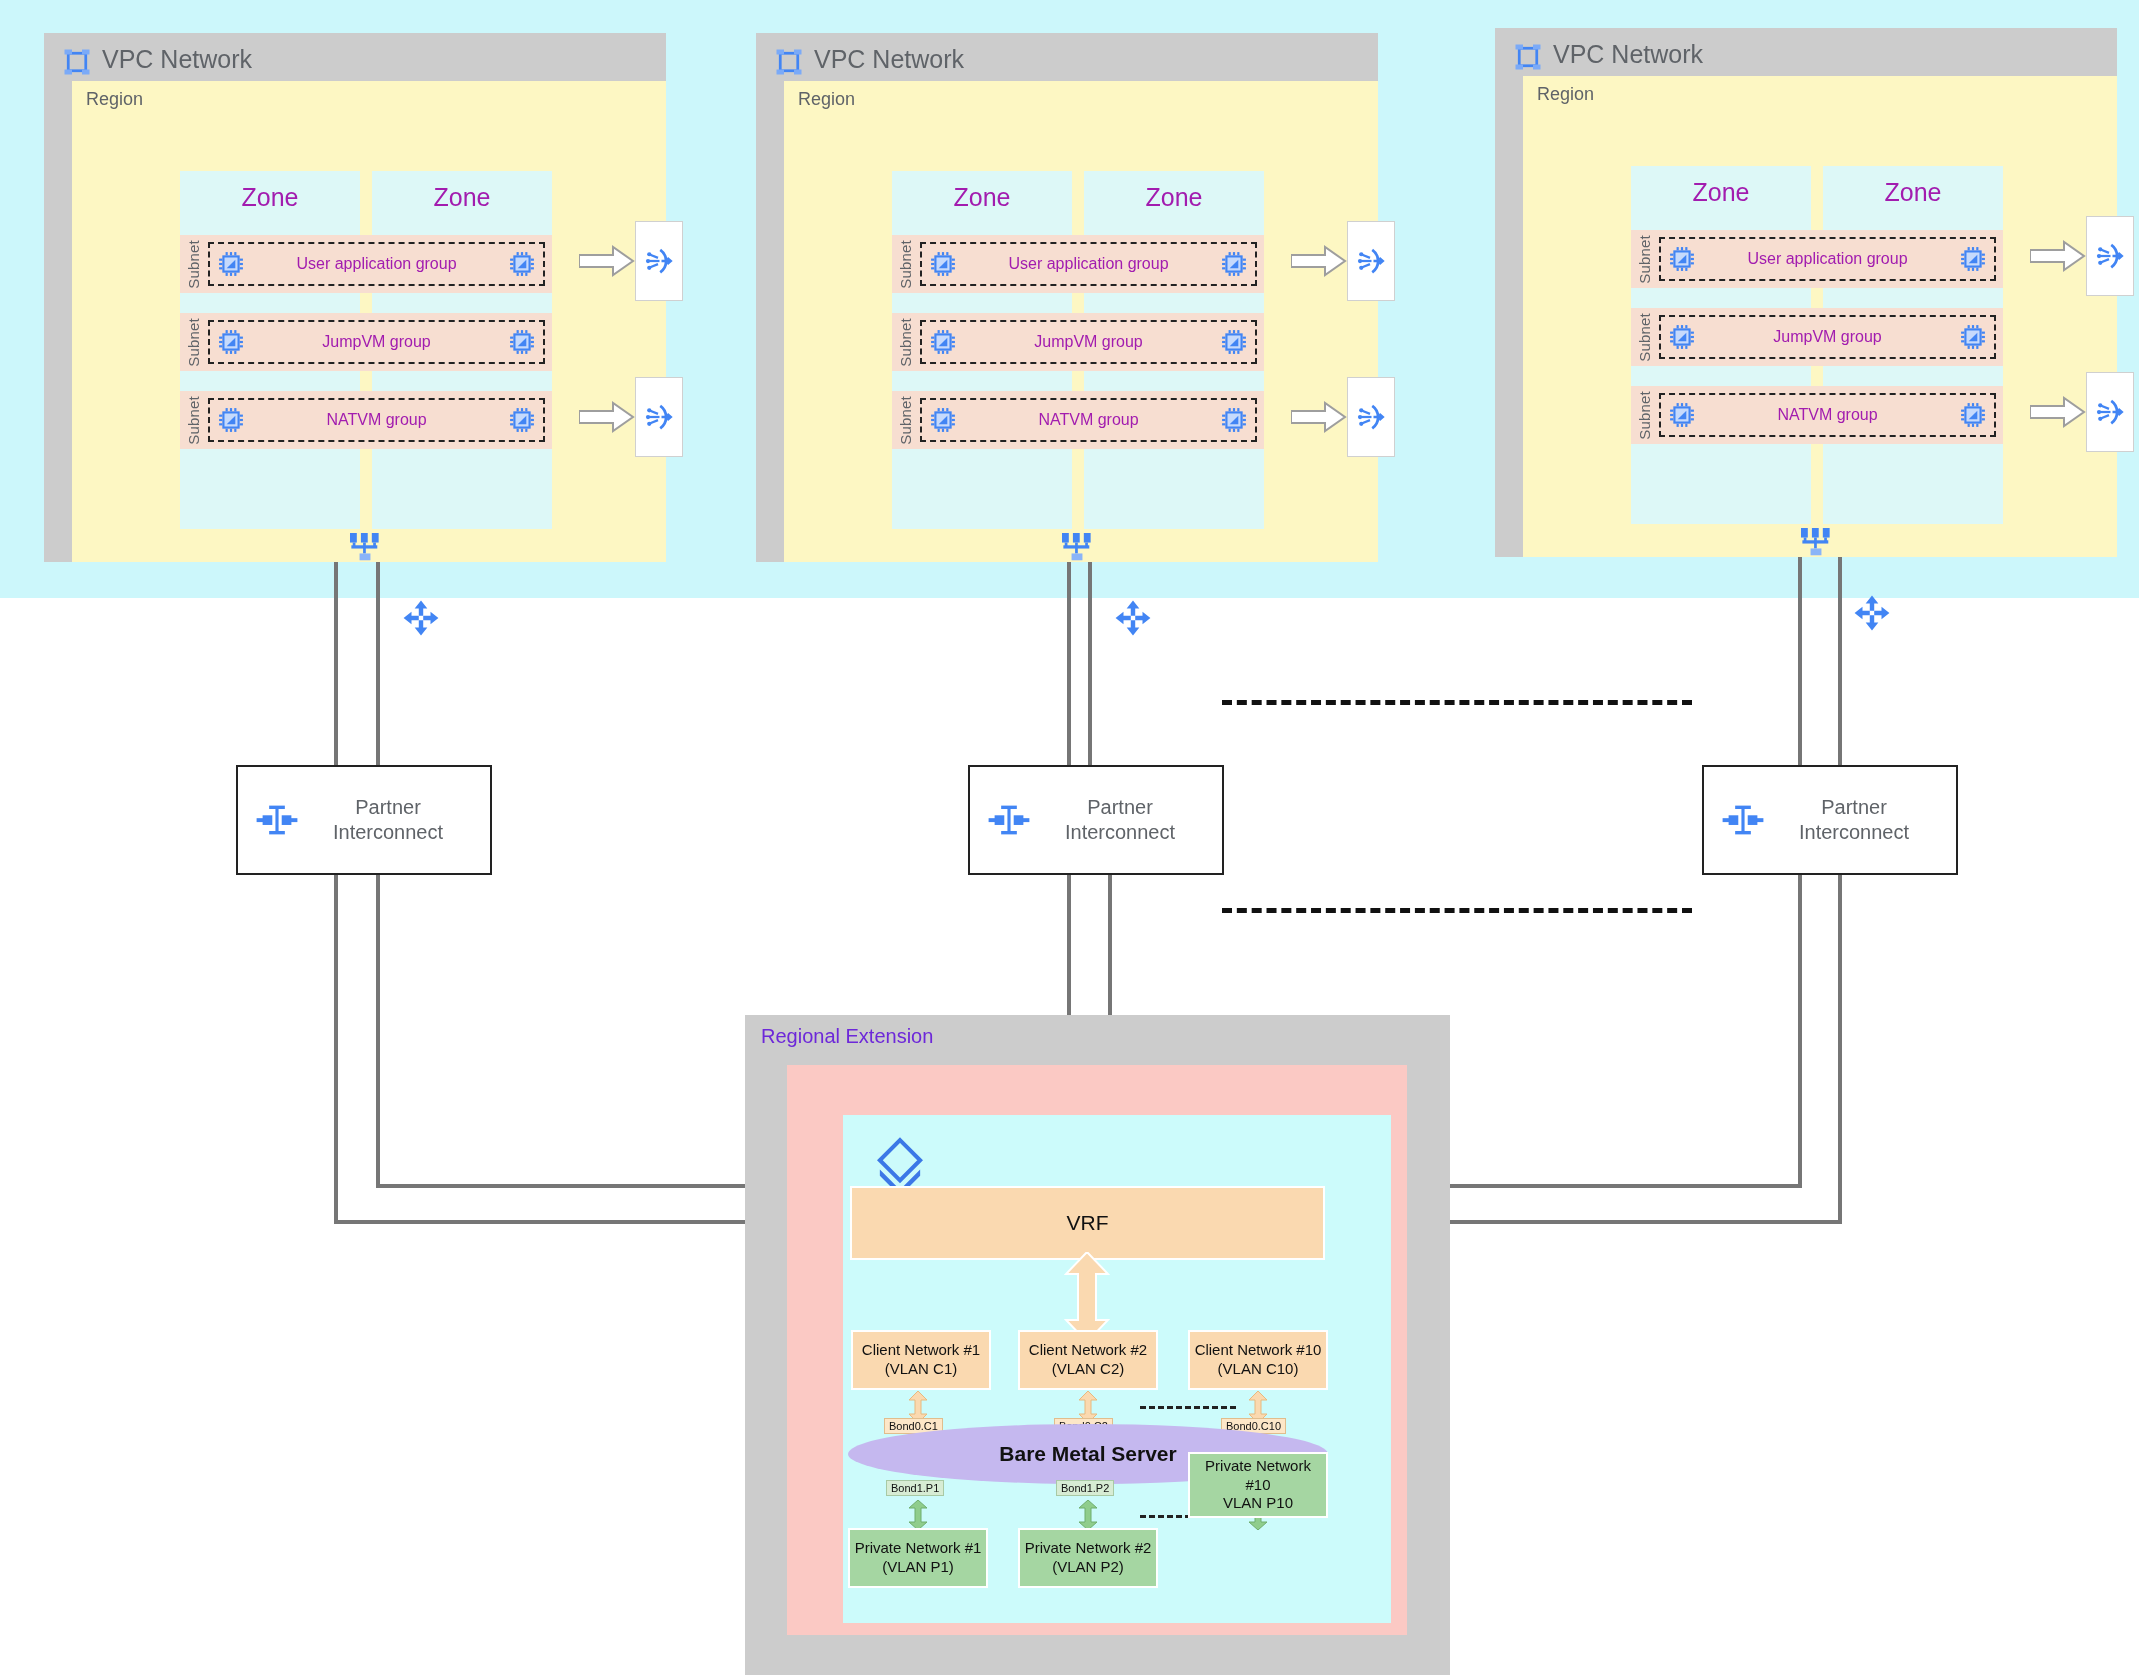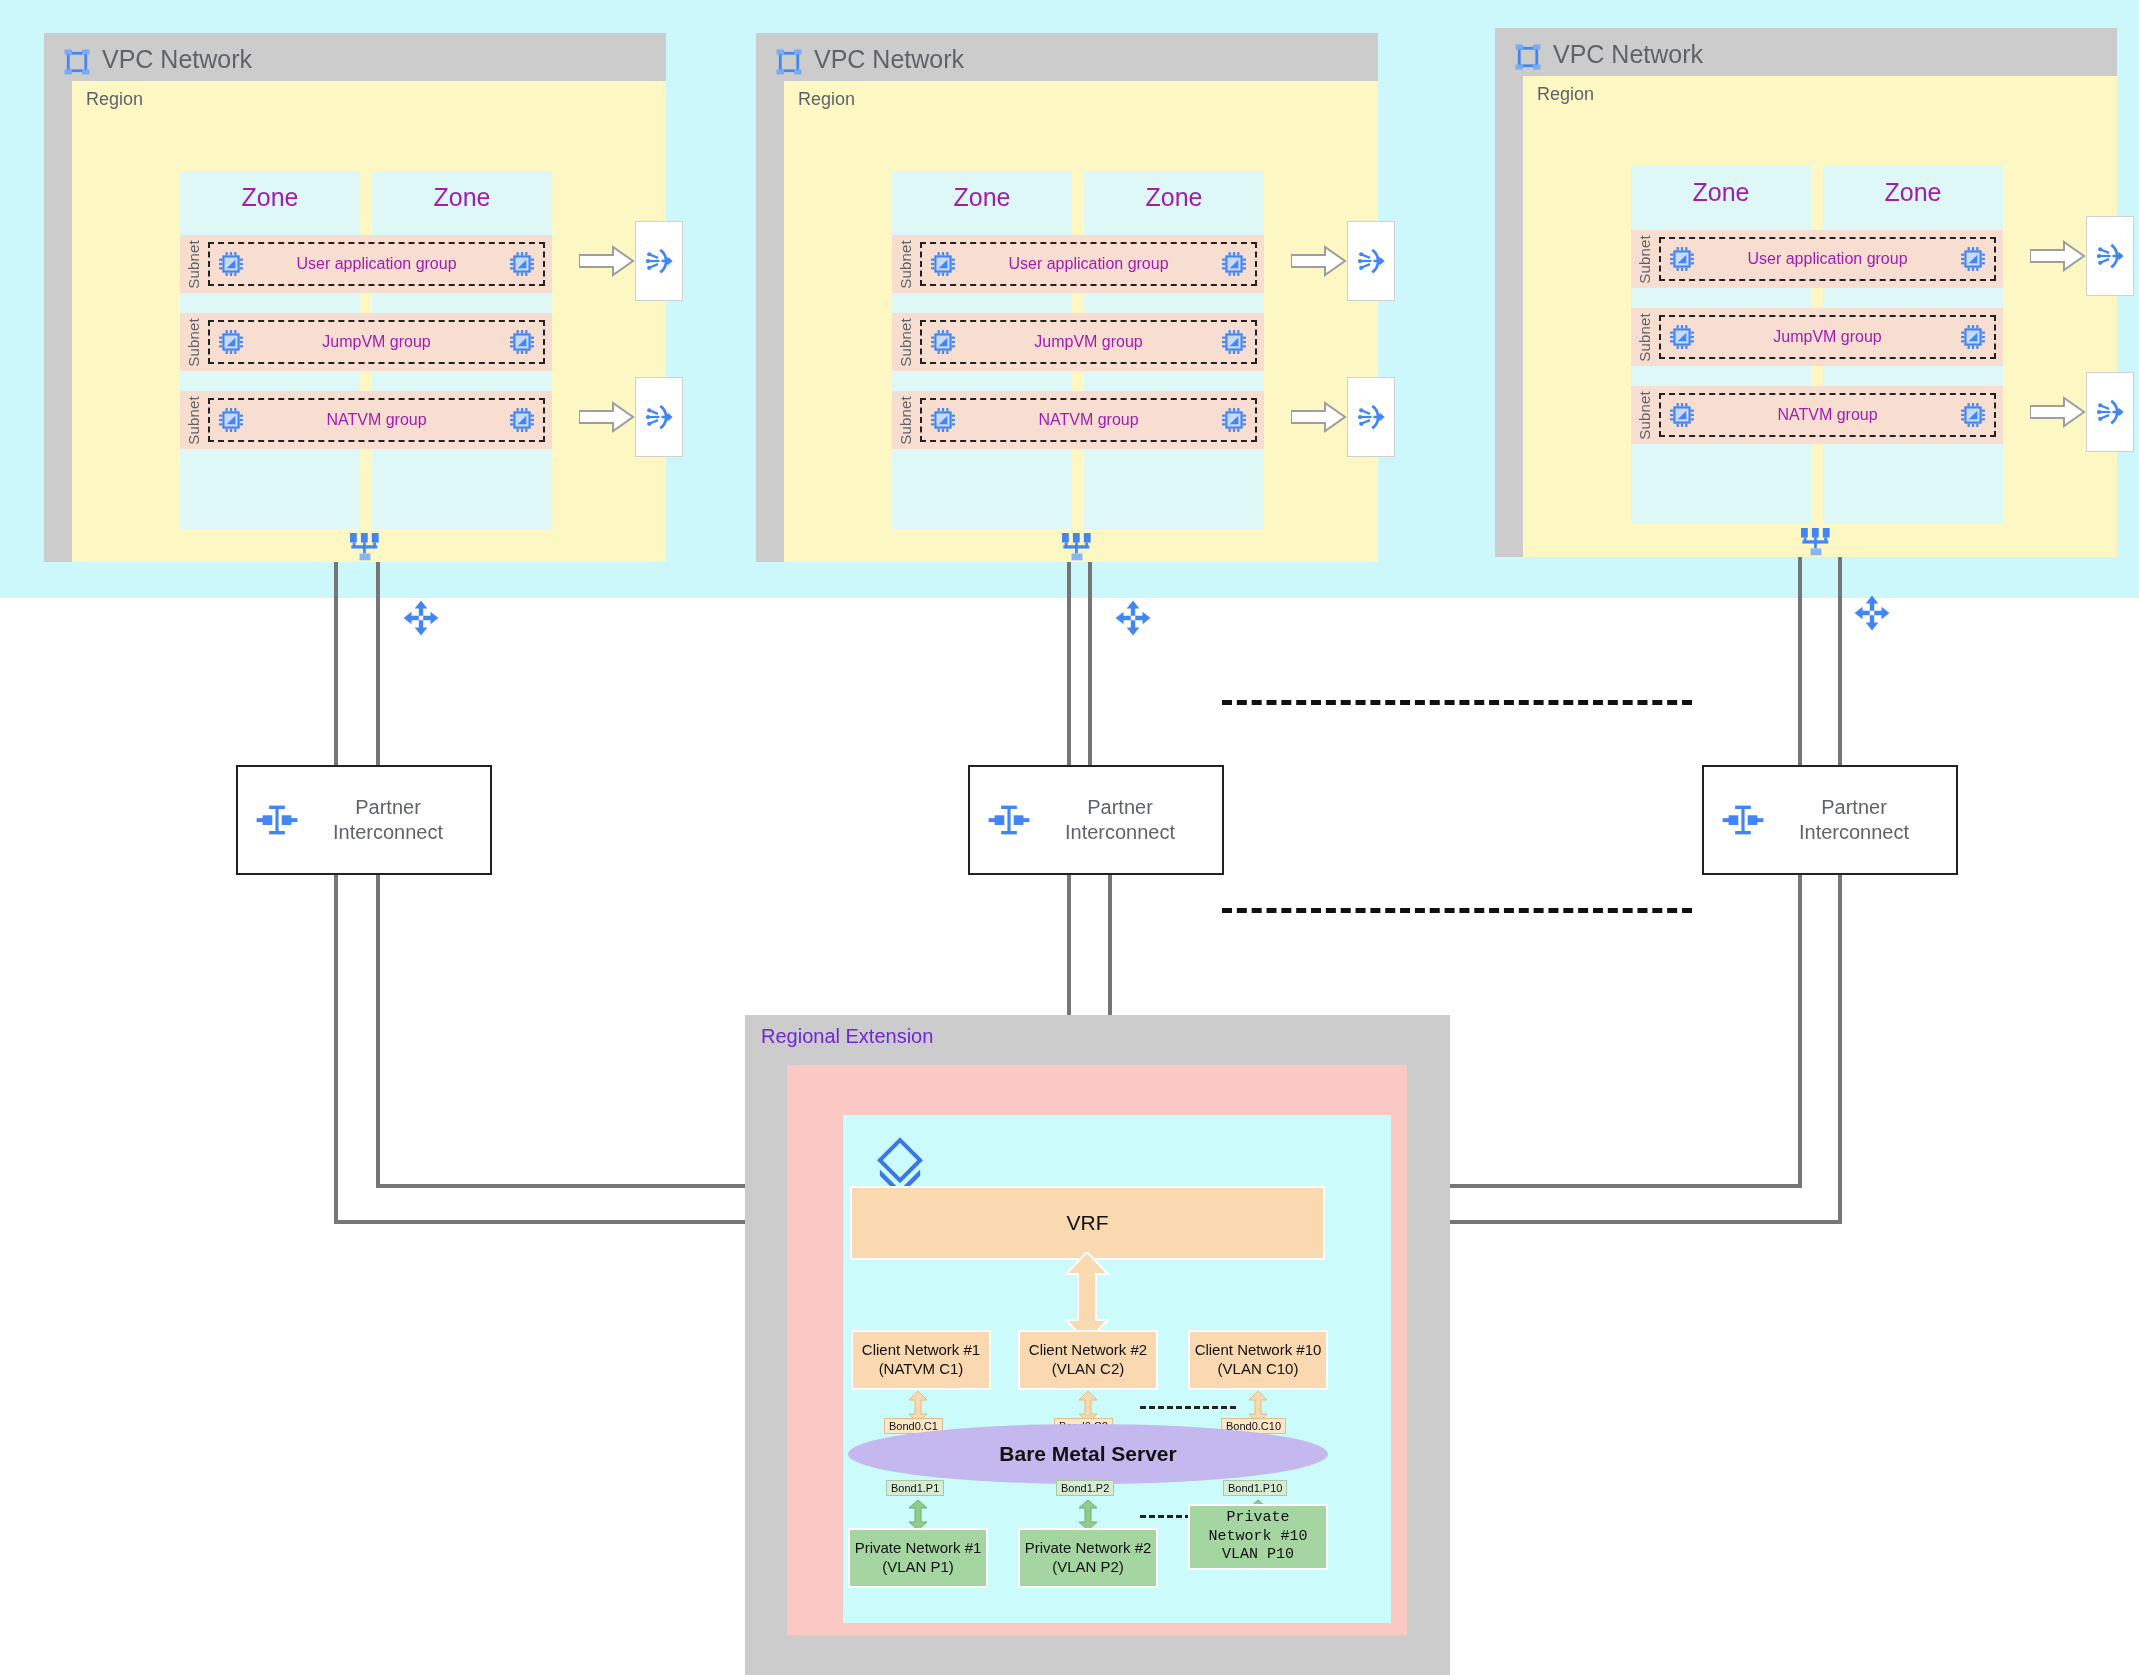--- a/index.html
+++ b/index.html
@@ -928,21 +928,21 @@
     <span>VRF</span>
   </div>
 
   <svg class="dbl-arrow" style="left:1064px; top:1252px;" width="46" height="90" viewBox="0 0 46 90">
     <path d="M23 0 L44 22 L32 22 L32 68 L44 68 L23 90 L2 68 L14 68 L14 22 L2 22 Z" fill="#fad9b0" stroke="#ffffff" stroke-width="2"></path>
   </svg>
 
   <div class="net-box net-client" style="left:851px; top:1330px; width:140px; height:60px;">
     <span>
       <span>Client Network #1</span><br>
-      <span>(NATVM C1)</span>
+      <span>(VLAN C1)</span>
     </span>
   </div>
   <div class="net-box net-client" style="left:1018px; top:1330px; width:140px; height:60px;">
     <span>
       <span>Client Network #2</span><br>
       <span>(VLAN C2)</span>
     </span>
   </div>
   <div class="net-box net-client" style="left:1188px; top:1330px; width:140px; height:60px;">
     <span>
@@ -992,20 +992,20 @@
       <span>Private Network #1</span><br>
       <span>(VLAN P1)</span>
     </span>
   </div>
   <div class="net-box net-private" style="left:1018px; top:1528px; width:140px; height:60px;">
     <span>
       <span>Private Network #2</span><br>
       <span>(VLAN P2)</span>
     </span>
   </div>
-  <div class="net-box net-private" style="left:1188px; top:1504px; width:140px; height:66px;font-family:Liberation Mono, monospace;">
+  <div class="net-box net-private" style="left:1188px; top:1452px; width:140px; height:66px;">
     <span>
       <span>Private Network #10</span><br>
       <span>VLAN P10</span>
     </span>
   </div>
 
 </div>
 
 </body></html>

